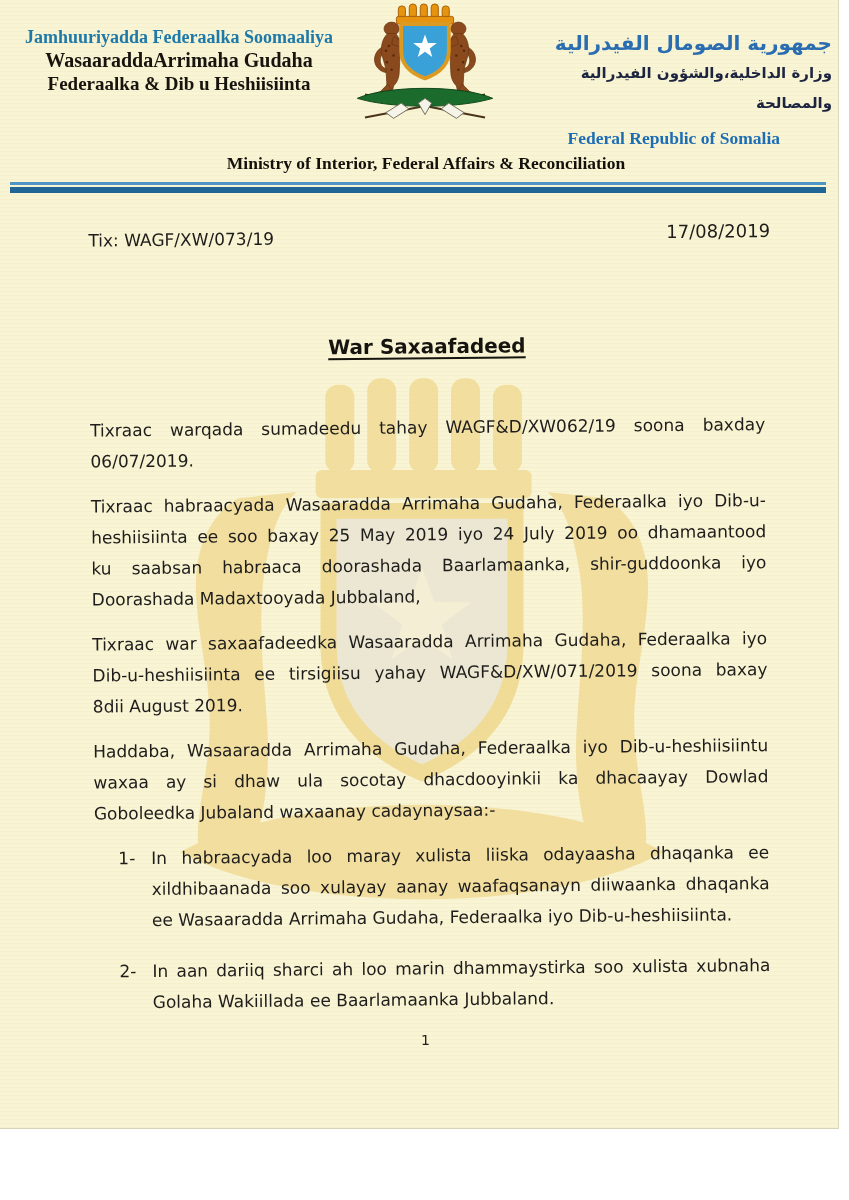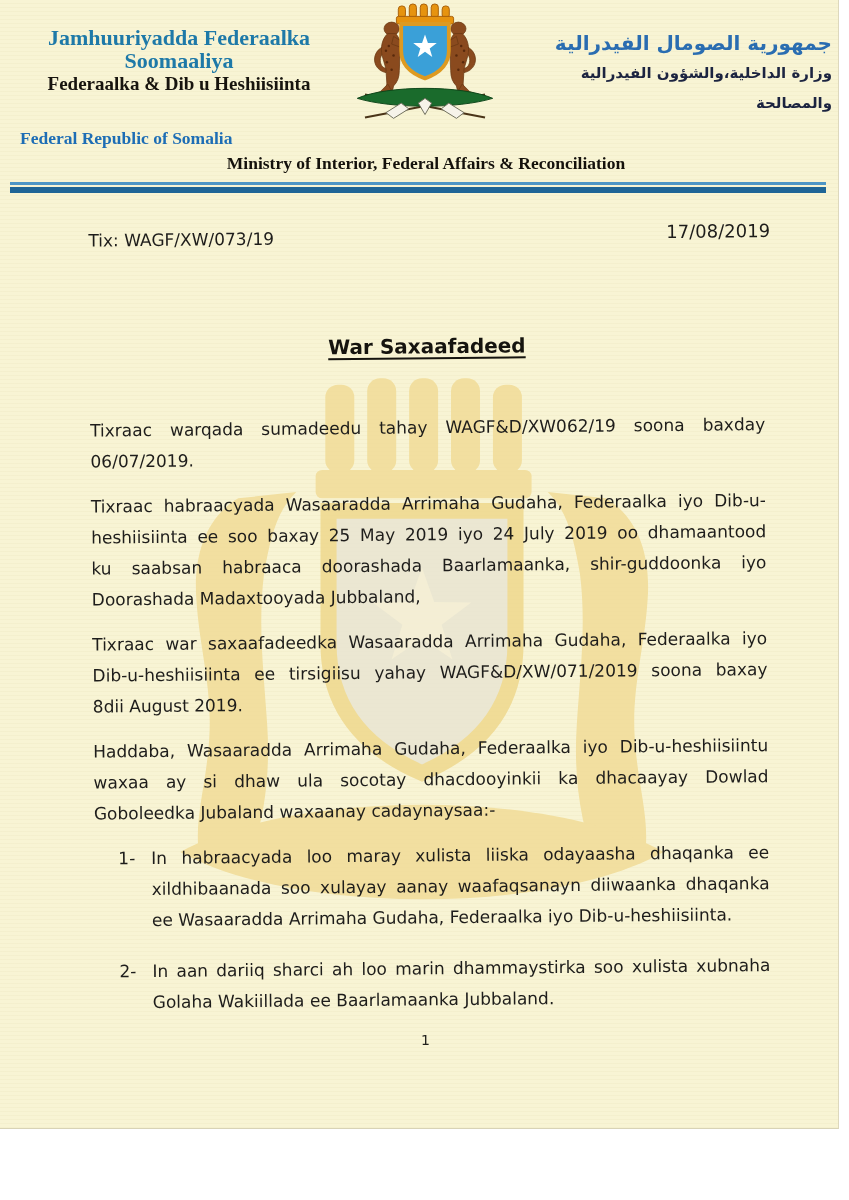--- a/index.html
+++ b/index.html
@@ -8,30 +8,30 @@
     background:
       repeating-linear-gradient(0deg, rgba(175,155,85,0.05) 0 1px, rgba(0,0,0,0) 1px 4px),
       #f8f4d4;
     border-right:1px solid #ddd8bd;border-bottom:1px solid #d8d3b6;
     overflow:hidden;
   }
   .watermark{position:absolute;left:148px;top:372px;width:548px;height:600px;opacity:.85;}
   
   .hdr-left{position:absolute;left:16px;top:26px;width:326px;text-align:center;
     font-family:"Liberation Serif",serif;font-weight:bold;line-height:23px;}
-  .somali-line1{color:#1e79a8;font-size:22px;text-align:center;}
+  .somali-line1{color:#1e79a8;font-size:18px;text-align:center;}
   .somali-line2{color:#17140e;font-size:20px;}
   .somali-line3{color:#17140e;font-size:19px;}
   .emblem{position:absolute;left:344px;top:2px;width:162px;height:126px;}
   .hdr-right{position:absolute;left:532px;top:28px;width:300px;text-align:right;
     font-family:"DejaVu Sans",sans-serif;font-weight:bold;line-height:30px;}
   .ar1{color:#2a6db1;font-size:20px;}
   .ar2{color:#1c2440;font-size:15px;}
-  .eng1{position:absolute;left:0;top:128px;width:780px;text-align:left;
-    font-family:"Liberation Serif",serif;font-weight:bold;font-size:17.5px;color:#1d6db5;padding-left:20px;}
+  .eng1{position:absolute;left:0;top:128px;width:780px;text-align:right;
+    font-family:"Liberation Serif",serif;font-weight:bold;font-size:17.5px;color:#1d6db5;}
   .eng2{position:absolute;left:0;top:153px;width:852px;text-align:center;
     font-family:"Liberation Serif",serif;font-weight:bold;font-size:17.5px;color:#14110c;}
   .rule{position:absolute;left:10px;right:12px;}
   .rule-thin{top:182px;height:3px;background:#4e96c6;}
   .rule-thick{top:187px;height:6px;background:#1f6596;}
   
   .content{position:absolute;left:0;top:205px;width:838px;
     font-family:"DejaVu Sans",sans-serif;color:#1e1d1b;font-size:17px;
     transform:rotate(-0.55deg);transform-origin:40px 0;}
   .ref-row{position:relative;margin:22px 75px 0 88px;height:30px;}
@@ -67,20 +67,21 @@
       <path d="M28 40 C18 46 14 58 15 72 C16 88 20 100 19 116 C18 132 14 142 16 154 L30 158 C36 144 38 128 37 112 C36 96 34 80 36 64 C38 52 40 44 46 38 Z"></path>
       <path d="M142 40 C152 46 156 58 155 72 C154 88 150 100 151 116 C152 132 156 142 154 154 L140 158 C134 144 132 128 133 112 C134 96 136 80 134 64 C132 52 130 44 124 38 Z"></path>
       <path d="M10 152 C45 132 125 132 160 152 C125 172 45 172 10 152 Z"></path>
     </g>
     <path d="M56 44 h58 v42 c0 22 -13 34 -29 41 c-16 -7 -29 -19 -29 -41 z" fill="#e9e5d2" stroke="#efd88d" stroke-width="5"></path>
     <path d="M85 62 L88.8 72.8 L100.3 73 L91.1 80 L94.4 91 L85 84.5 L75.6 91 L78.9 80 L69.7 73 L81.2 72.8 Z" fill="#f4eed6"></path>
   </svg>
 
   <div class="hdr-left">
     <div class="somali-line1">Jamhuuriyadda Federaalka Soomaaliya</div>
+    <div class="somali-line2">WasaaraddaArrimaha Gudaha</div>
     <div class="somali-line3">Federaalka &amp; Dib u Heshiisiinta</div>
   </div>
 
   <svg class="emblem" viewBox="0 0 170 132" aria-hidden="true">
 
     <g stroke="#4a3418" stroke-width="2.2">
       <line x1="22" y1="121" x2="148" y2="97"></line>
       <line x1="148" y1="121" x2="22" y2="97"></line>
     </g>
 

